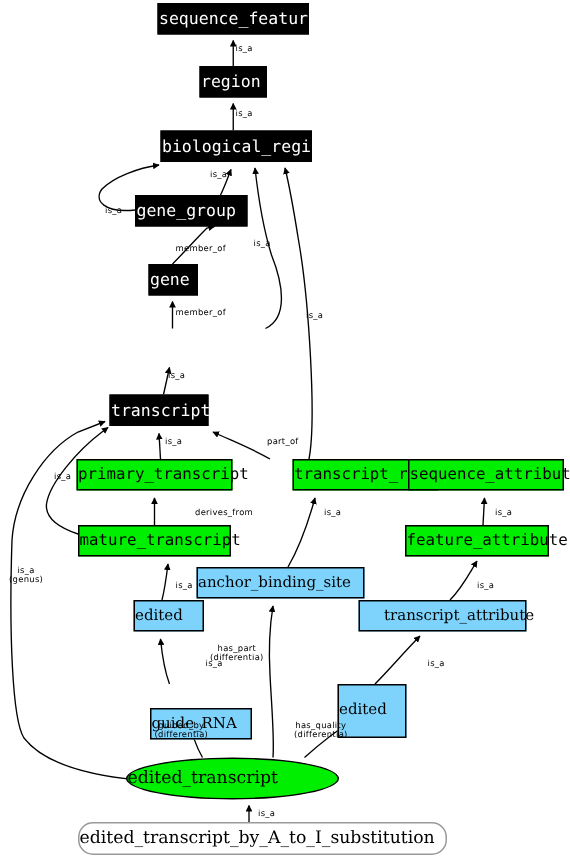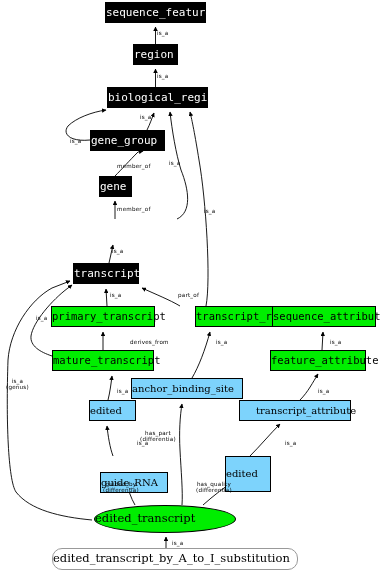--- a/index.html
+++ b/index.html
@@ -180,21 +180,21 @@
   </div>
 
   <div class="node node-green" style="left:100px; top:472px; width:68px; height:21px;">
     <span class="label">guide_RNA</span>
   </div>
 
   <div class="node node-green" style="left:225px; top:456px; width:46px; height:36px;">
     <span class="label">edited</span>
   </div>
 
-  <div class="node node-ellipse" style="left:94px; top:505px; width:142px; height:28px;">
+  <div class="node node-ellipse" style="left:84px; top:505px; width:142px; height:28px;">
     <span class="label">edited_transcript</span>
   </div>
 
   <div class="node node-plain" style="left:52px; top:548px; width:246px; height:22px;border-radius:10px;">
     <span class="label">edited_transcript_by_A_to_I_substitution</span>
   </div>
 
   <div class="edge-label" style="left:157px; top:30px;">is_a</div>
   <div class="edge-label" style="left:157px; top:73px;">is_a</div>
   <div class="edge-label" style="left:140px; top:114px;">is_a</div>

